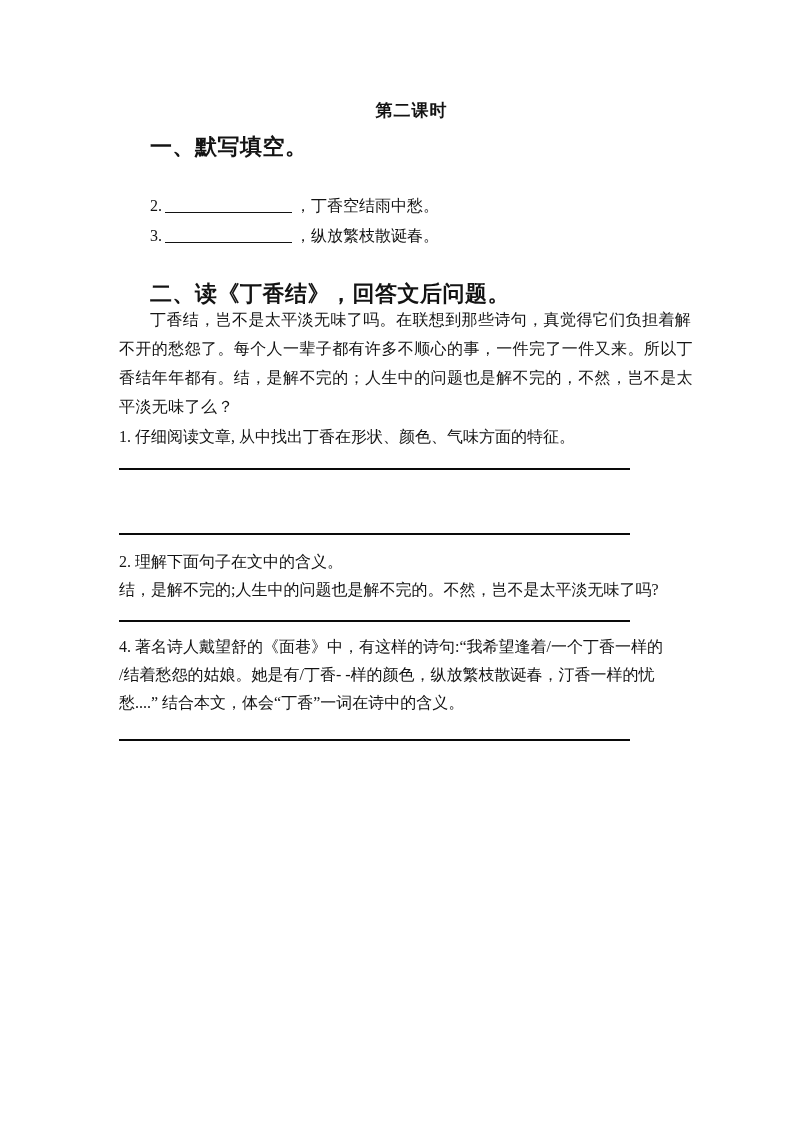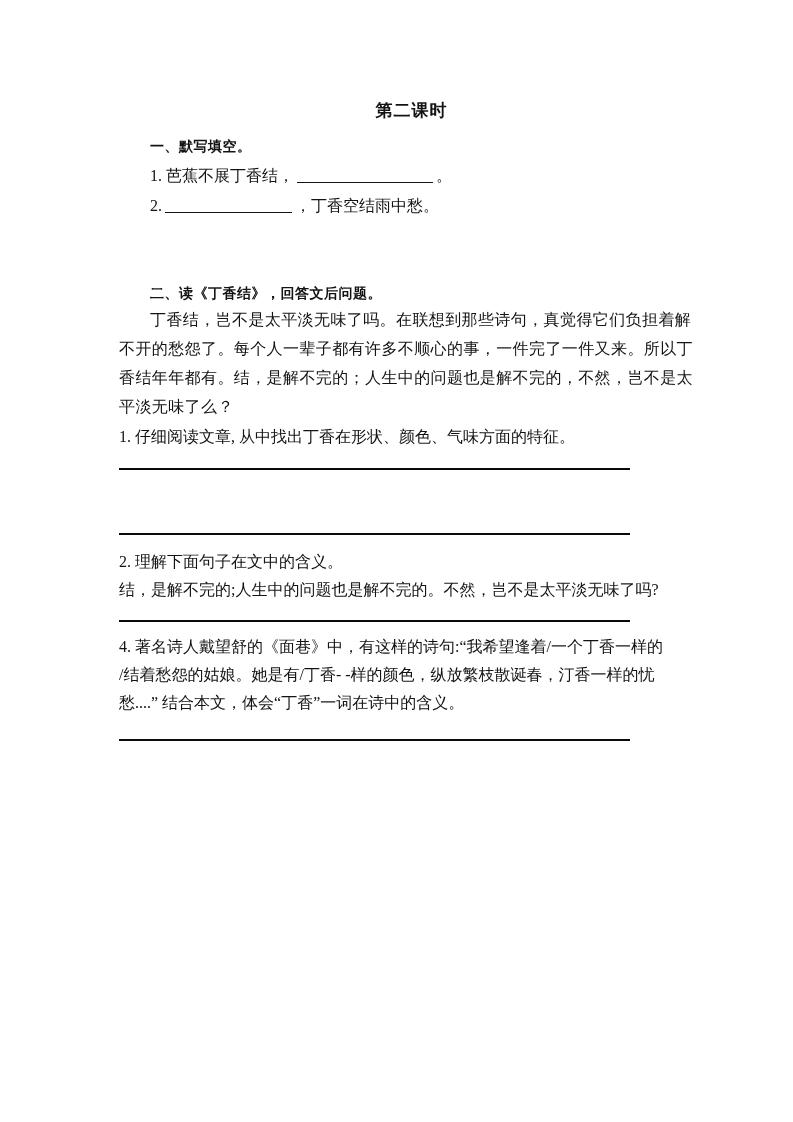--- a/index.html
+++ b/index.html
@@ -24,23 +24,23 @@
   .doc-title{
     left:0;width:793px;
     text-align:center;
     text-indent:30px;
     font-family:"Liberation Sans", sans-serif;
     font-weight:700;
     font-size:17px;
     letter-spacing:1px;
   }
   .heading{
-    font-family:Liberation Mono, monospace;
+    font-family:Liberation Sans, sans-serif;
     font-weight:700;
-    font-size:14px;
+    font-size:22px;
     letter-spacing:0.5px;
   }
   .passage{letter-spacing:0.4px;}
   .blank{
     display:inline-block;
     border-bottom:1px solid #131313;
     height:16px;
     margin:0 3px -2px 3px;
   }
   .blank-a{width:136px;}
@@ -56,29 +56,28 @@
 </style>
 </head>
 <body>
 
 <div class="page">
 
   <div class="row doc-title" style="top:101px">第二课时</div>
 
   <div class="row heading indent" style="top:137px">一、默写填空。</div>
 
-  <div class="row indent" style="top:166px">
-    <span>1.</span>
-    <span>芭蕉不展丁香结，</span><span class="blank blank-a"></span><span>。</span>
-  </div>
 
   <div class="row indent" style="top:196px">
     <span>2.</span><span class="blank blank-b"></span><span>，丁香空结雨中愁。</span>
   </div>
 
+  <div class="row indent" style="top:226px">
+    <span>3.</span><span class="blank blank-b"></span><span>，纵放繁枝散诞春。</span>
+  </div>
 
 
   <div class="row heading indent" style="top:284px">二、读《丁香结》，回答文后问题。</div>
 
   <div class="row passage indent" style="top:310px">丁香结，岂不是太平淡无味了吗。在联想到那些诗句，真觉得它们负担着解</div>
   <div class="row passage" style="top:339px">不开的愁怨了。每个人一辈子都有许多不顺心的事，一件完了一件又来。所以丁</div>
   <div class="row passage" style="top:368px">香结年年都有。结，是解不完的；人生中的问题也是解不完的，不然，岂不是太</div>
   <div class="row passage" style="top:397px">平淡无味了么？</div>
 
   <div class="row" style="top:427px">1. 仔细阅读文章, 从中找出丁香在形状、颜色、气味方面的特征。</div>

